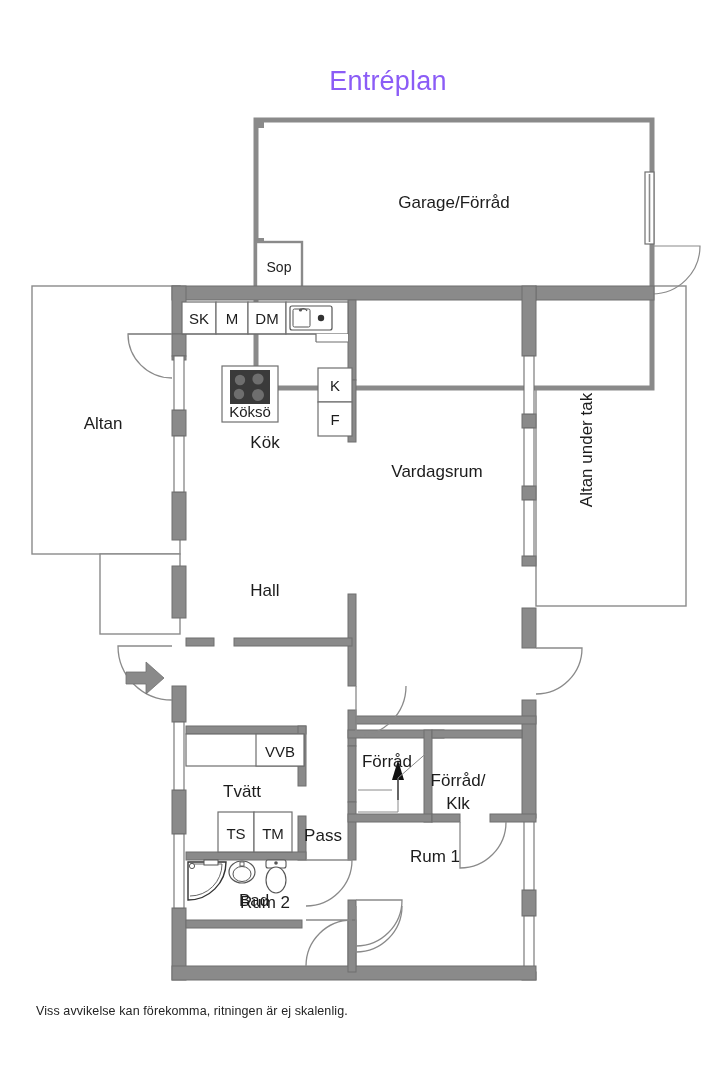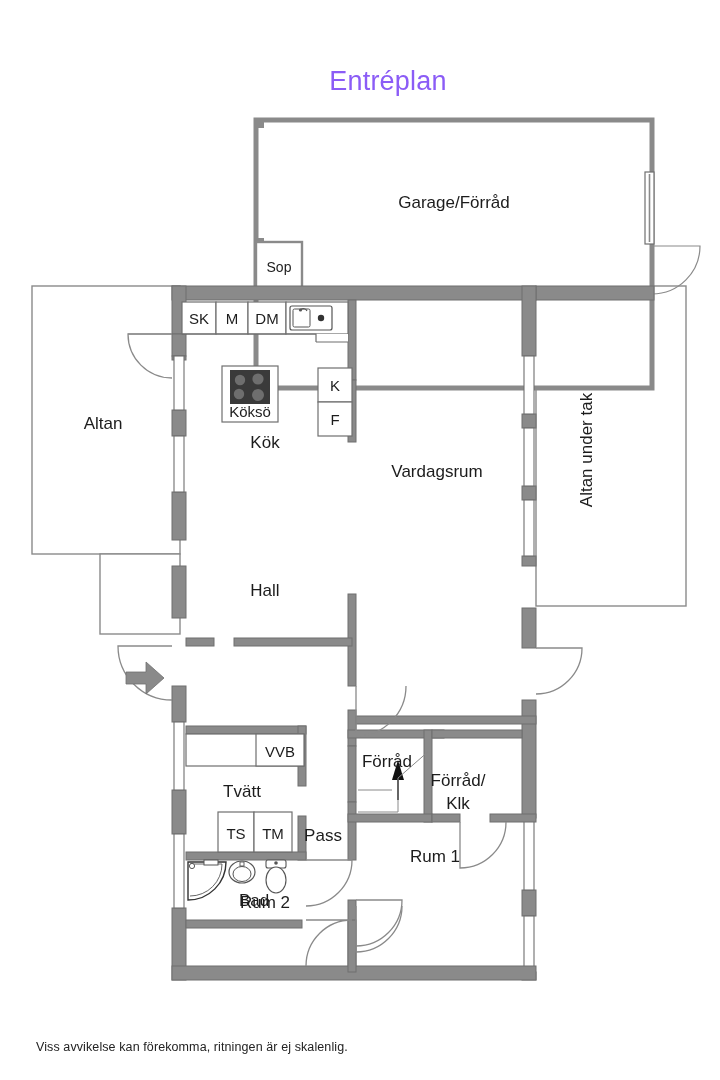--- a/index.html
+++ b/index.html
@@ -29,21 +29,21 @@
     margin-left: 28px;
   }
   #floorplan-svg {
     position: absolute;
     top: 100px;
     left: 0;
   }
   #plan-footnote {
     position: absolute;
     left: 36px;
-    top: 1040px;
+    top: 1004px;
     font-size: 12.5px;
     color: #232323;
     letter-spacing: 0.1px;
   }
   .room-label {
     font-family: "Liberation Sans", sans-serif;
     font-size: 17px;
     fill: #1c1c1c;
   }
   .appliance-label {

